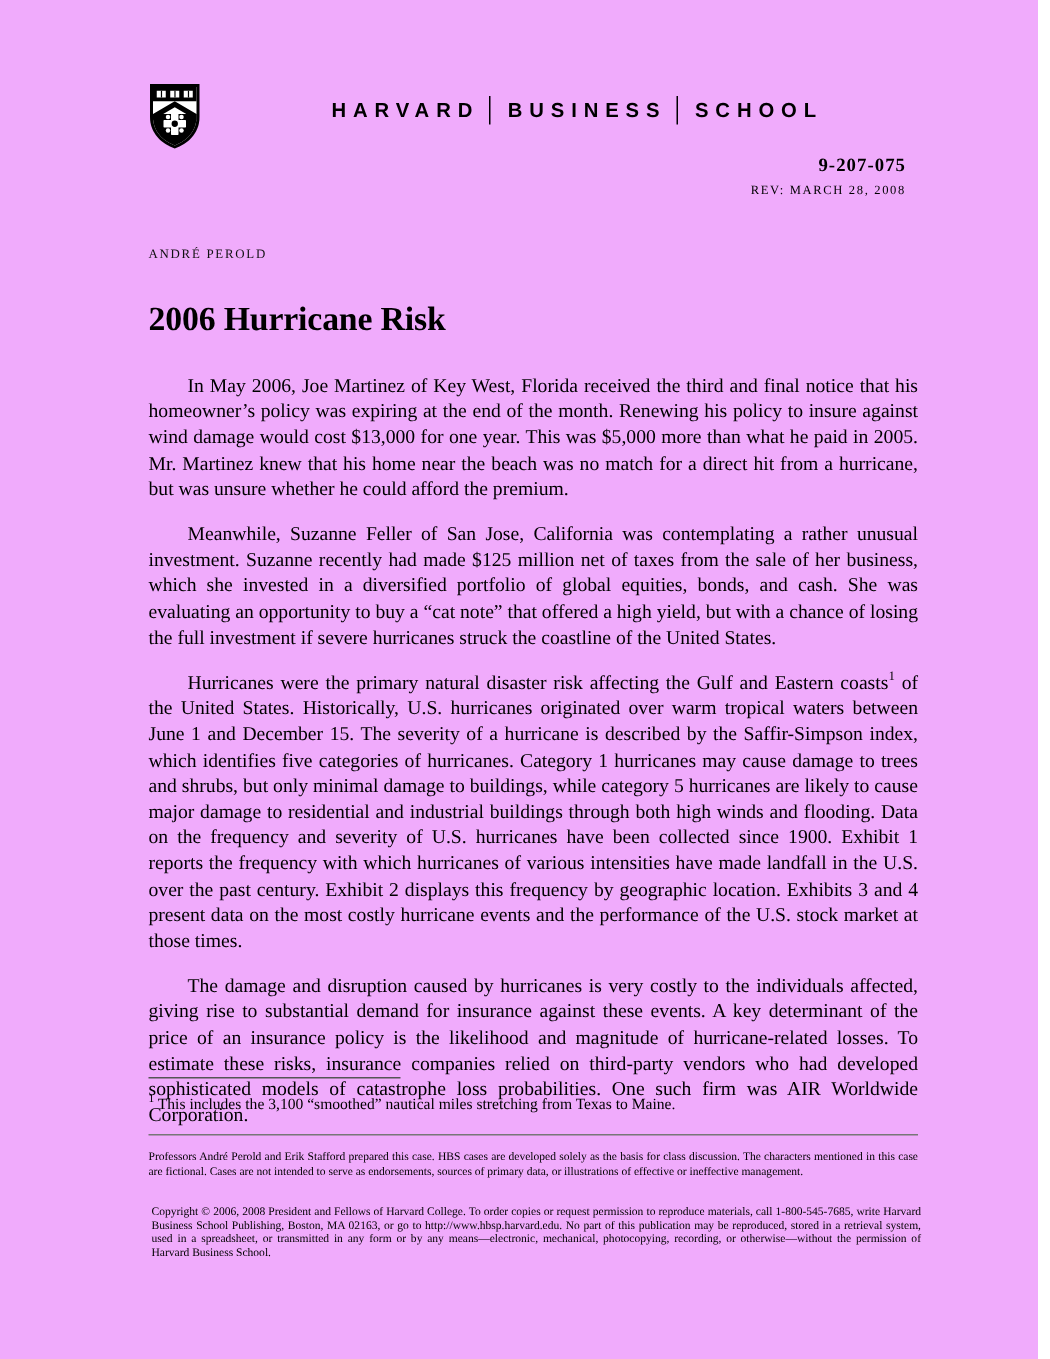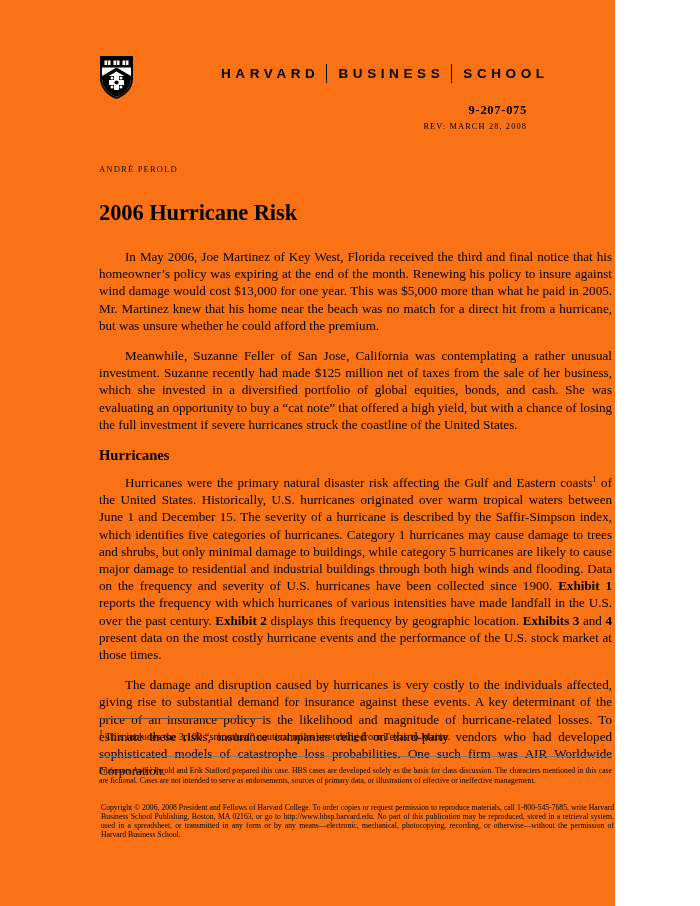--- a/index.html
+++ b/index.html
@@ -12,23 +12,23 @@
     height: 906px;
     font-family: "Liberation Serif", serif;
     color: #000000;
     position: relative;
     overflow: hidden;
   }
 
   .page {
     position: absolute;
     left: 0; top: 0;
-    width: 615px;
+    width: 692px;
     height: 906px;
-    background: #f97316;
+    background: #f0abfc;
   }
 
   
   .masthead {
     position: absolute;
     left: 99px;
     top: 55px;
     width: 513px;
     height: 52px;
   }
@@ -135,21 +135,21 @@
     font-weight: bold;
     line-height: 19px;
     text-align: left;
     color: #000;
   }
   .sup {
     font-size: 8.6px;
     vertical-align: super;
     line-height: 0;
   }
-  .bold { font-weight: bold; }
+  .bold { font-weight: normal; }
 
   
   .footnote-rule {
     position: absolute;
     left: 99px;
     top: 718px;
     width: 168px;
     height: 1px;
     background: #555;
   }
@@ -260,21 +260,20 @@
   </div>
 
   <div class="doc-title">2006 Hurricane Risk</div>
 
   <div class="body-col">
 
     <p class="para">In May 2006, Joe Martinez of Key West, Florida received the third and final notice that his homeowner’s policy was expiring at the end of the month.  Renewing his policy to insure against wind damage would cost $13,000 for one year.  This was $5,000 more than what he paid in 2005.  Mr. Martinez knew that his home near the beach was no match for a direct hit from a hurricane, but was unsure whether he could afford the premium.</p>
 
     <p class="para">Meanwhile, Suzanne Feller of San Jose, California was contemplating a rather unusual investment.  Suzanne recently had made $125 million net of taxes from the sale of her business, which she invested in a diversified portfolio of global equities, bonds, and cash.  She was evaluating an opportunity to buy a “cat note” that offered a high yield, but with a chance of losing the full investment if severe hurricanes struck the coastline of the United States.</p>
 
-    <h2 class="section-head">Hurricanes</h2>
 
     <p class="para"><span>Hurricanes were the primary natural disaster risk affecting the Gulf and Eastern coasts</span><span class="sup">1</span><span> of the United States.  Historically, U.S. hurricanes originated over warm tropical waters between June 1 and December 15.  The severity of a hurricane is described by the Saffir-Simpson index, which identifies five categories of hurricanes.  Category 1 hurricanes may cause damage to trees and shrubs, but only minimal damage to buildings, while category 5 hurricanes are likely to cause major damage to residential and industrial buildings through both high winds and flooding.  Data on the frequency and severity of U.S. hurricanes have been collected since 1900.  </span><span class="bold">Exhibit 1</span><span> reports the frequency with which hurricanes of various intensities have made landfall in the U.S. over the past century.  </span><span class="bold">Exhibit 2</span><span> displays this frequency by geographic location.  </span><span class="bold">Exhibits 3</span><span> and </span><span class="bold">4</span><span> present data on the most costly hurricane events and the performance of the U.S. stock market at those times.</span></p>
 
     <p class="para">The damage and disruption caused by hurricanes is very costly to the individuals affected, giving rise to substantial demand for insurance against these events.  A key determinant of the price of an insurance policy is the likelihood and magnitude of hurricane-related losses. To estimate these risks, insurance companies relied on third-party vendors who had developed sophisticated models of catastrophe loss probabilities.  One such firm was AIR Worldwide Corporation.</p>
   </div>
 
   <div class="footnote-rule"></div>
   <div class="footnote"><span class="fn-mark">1</span><span> This includes the 3,100 “smoothed” nautical miles stretching from Texas to Maine.</span></div>
 
   <div class="credits-rule"></div>

